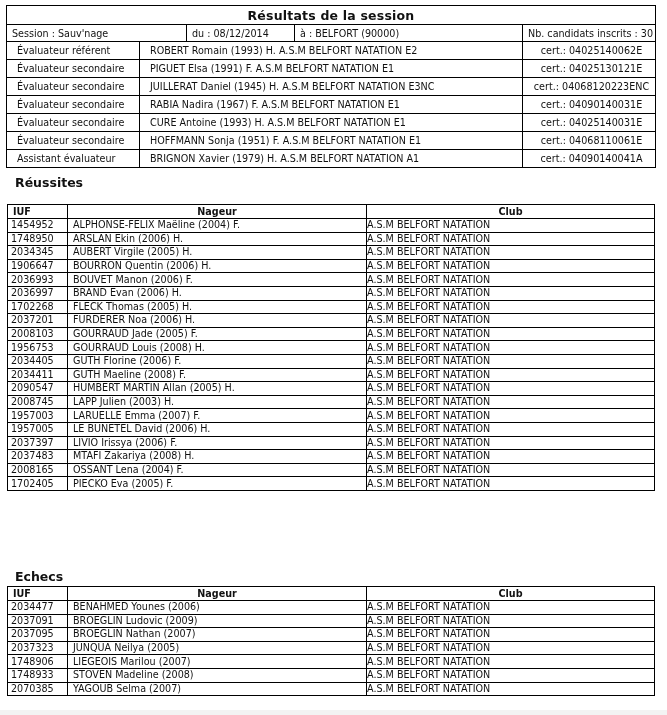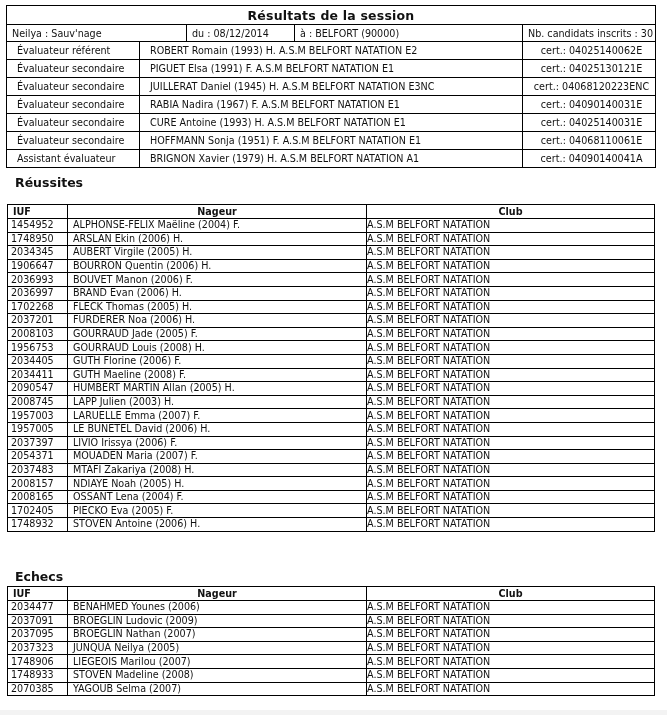--- a/index.html
+++ b/index.html
@@ -43,21 +43,21 @@
       <col style="width:108px">
       <col style="width:214px">
       <col style="width:14px">
       <col style="width:133px">
   </colgroup>
   <tbody>
       <tr>
     <td colspan="6" class="title-cell">Résultats de la session</td>
   </tr>
   <tr class="info-row">
-    <td colspan="2">Neilya : Sauv'nage</td>
+    <td colspan="2">Session : Sauv'nage</td>
     <td>du : 08/12/2014</td>
     <td colspan="2">à : BELFORT (90000)</td>
     <td class="center">Nb. candidats inscrits : 30</td>
   </tr>
   </tbody>
     <tbody id="evaluators-body">
       <tr class="eval-row">
         <td>Évaluateur référent</td>
         <td colspan="4">ROBERT Romain (1993) H. A.S.M BELFORT NATATION E2</td>
         <td class="center">cert.: 04025140062E</td>
@@ -189,47 +189,32 @@
         <td class="iuf">1957005</td>
         <td>LE BUNETEL David (2006) H.</td>
         <td class="club">A.S.M BELFORT NATATION</td>
       </tr>
       <tr>
         <td class="iuf">2037397</td>
         <td>LIVIO Irissya (2006) F.</td>
         <td class="club">A.S.M BELFORT NATATION</td>
       </tr>
       <tr>
-        <td class="iuf">2054371</td>
-        <td>MOUADEN Maria (2007) F.</td>
-        <td class="club">A.S.M BELFORT NATATION</td>
-      </tr>
-      <tr>
         <td class="iuf">2037483</td>
         <td>MTAFI Zakariya (2008) H.</td>
         <td class="club">A.S.M BELFORT NATATION</td>
       </tr>
       <tr>
-        <td class="iuf">2008157</td>
-        <td>NDIAYE Noah (2005) H.</td>
-        <td class="club">A.S.M BELFORT NATATION</td>
-      </tr>
-      <tr>
         <td class="iuf">2008165</td>
         <td>OSSANT Lena (2004) F.</td>
         <td class="club">A.S.M BELFORT NATATION</td>
       </tr>
       <tr>
         <td class="iuf">1702405</td>
         <td>PIECKO Eva (2005) F.</td>
-        <td class="club">A.S.M BELFORT NATATION</td>
-      </tr>
-      <tr>
-        <td class="iuf">1748932</td>
-        <td>STOVEN Antoine (2006) H.</td>
         <td class="club">A.S.M BELFORT NATATION</td>
       </tr>
     </tbody>
 </table>
 
 <div id="echecs-title" class="section-title">Echecs</div>
 <table id="echecs-table" class="list-table">
   <colgroup>
       <col style="width:60px">
       <col style="width:299px">

